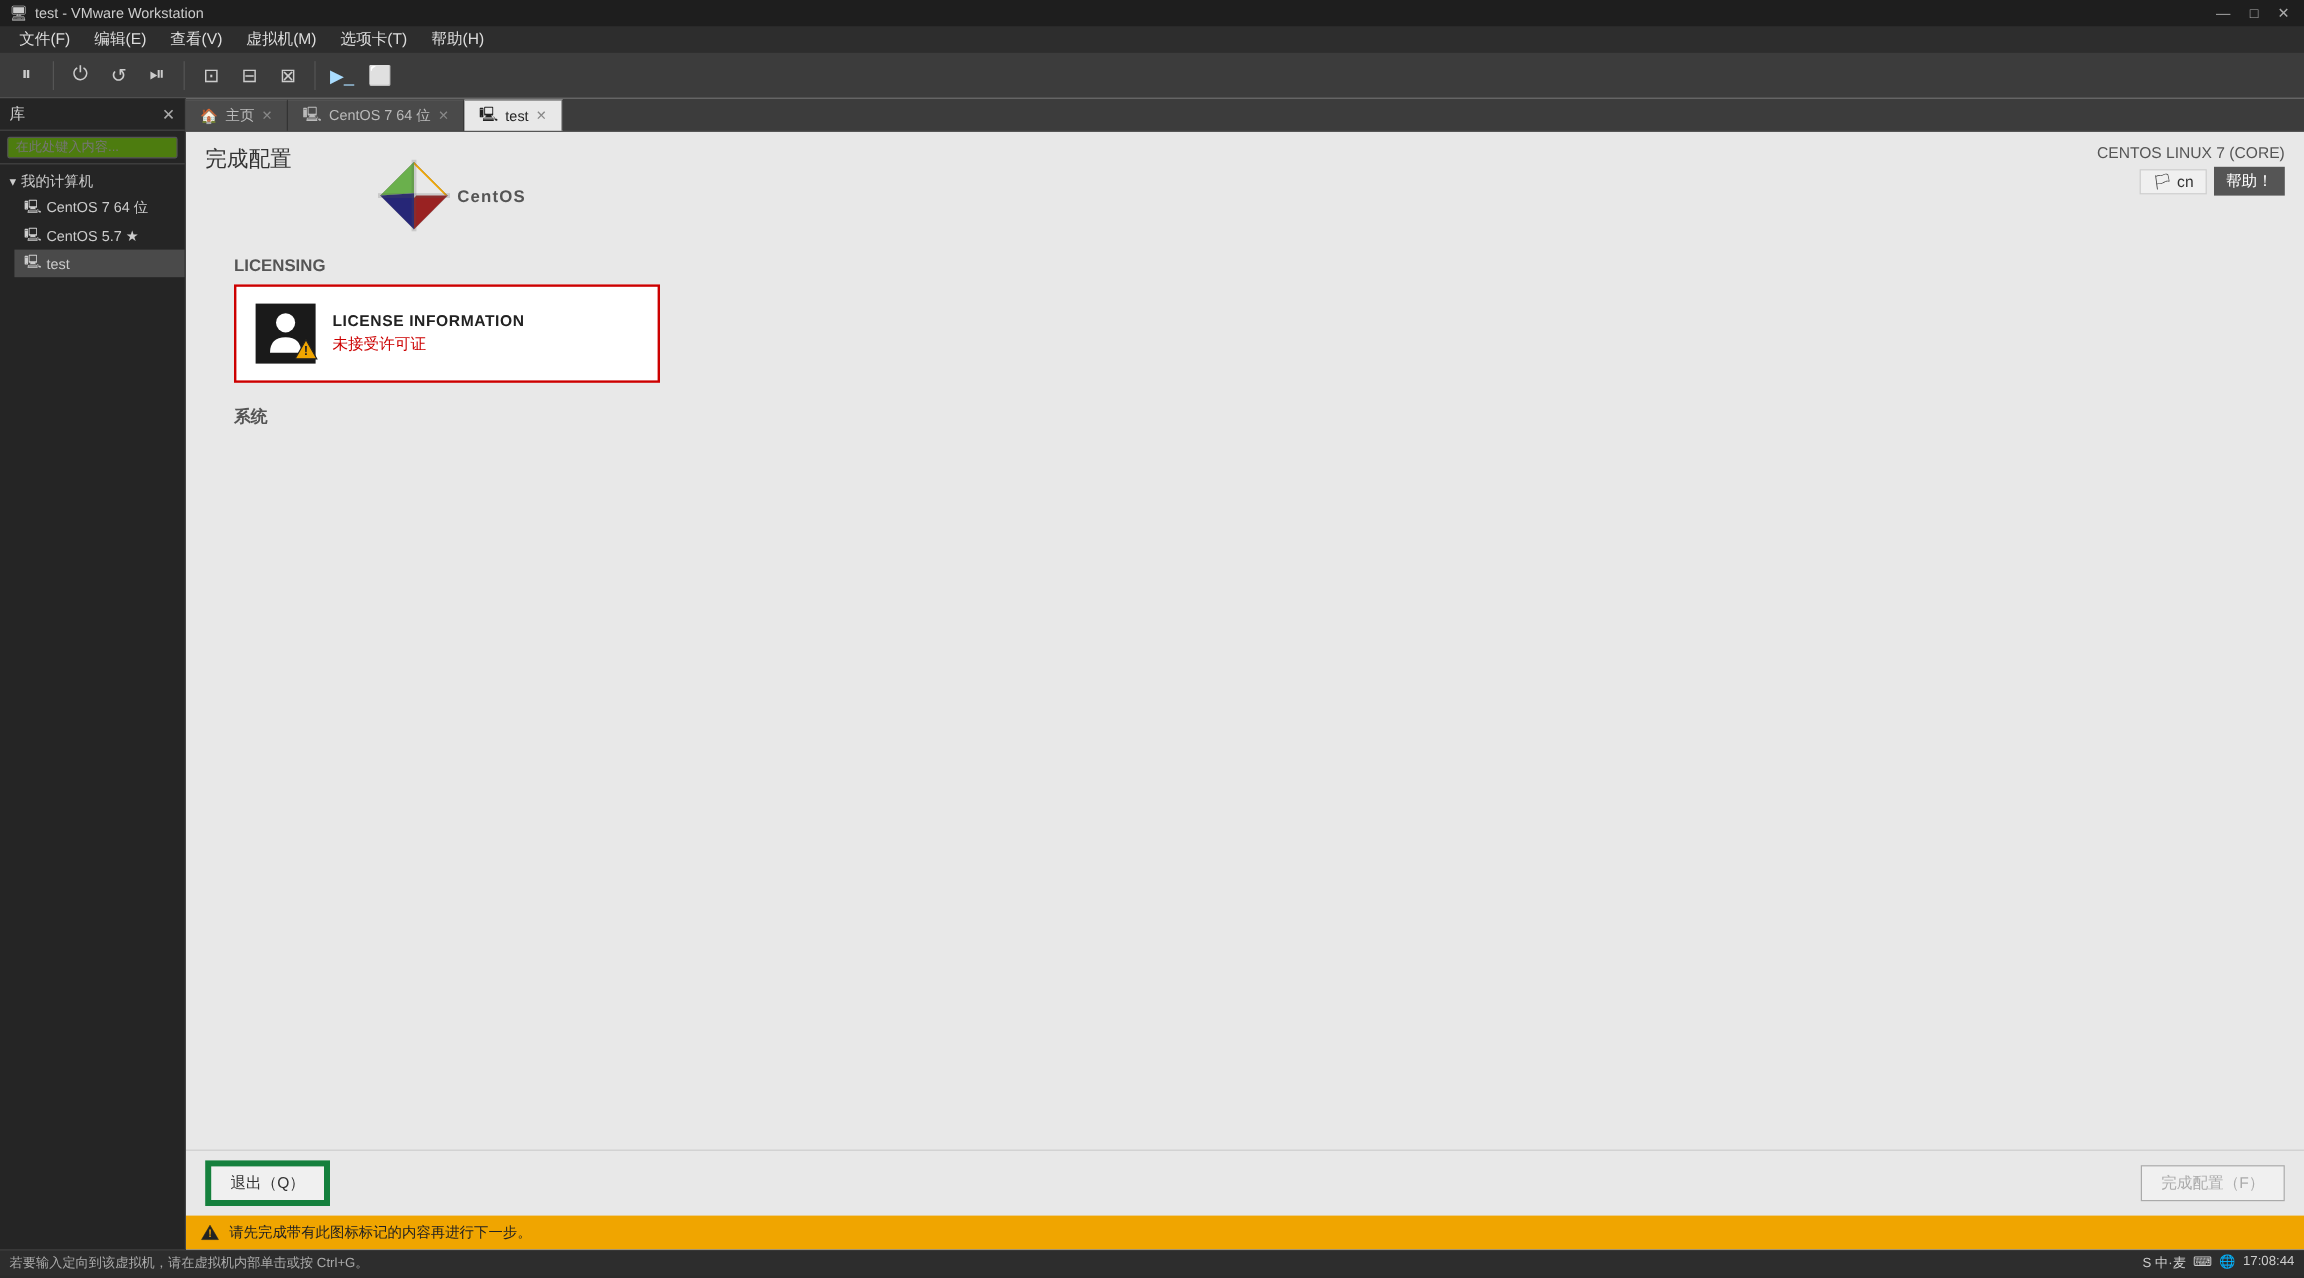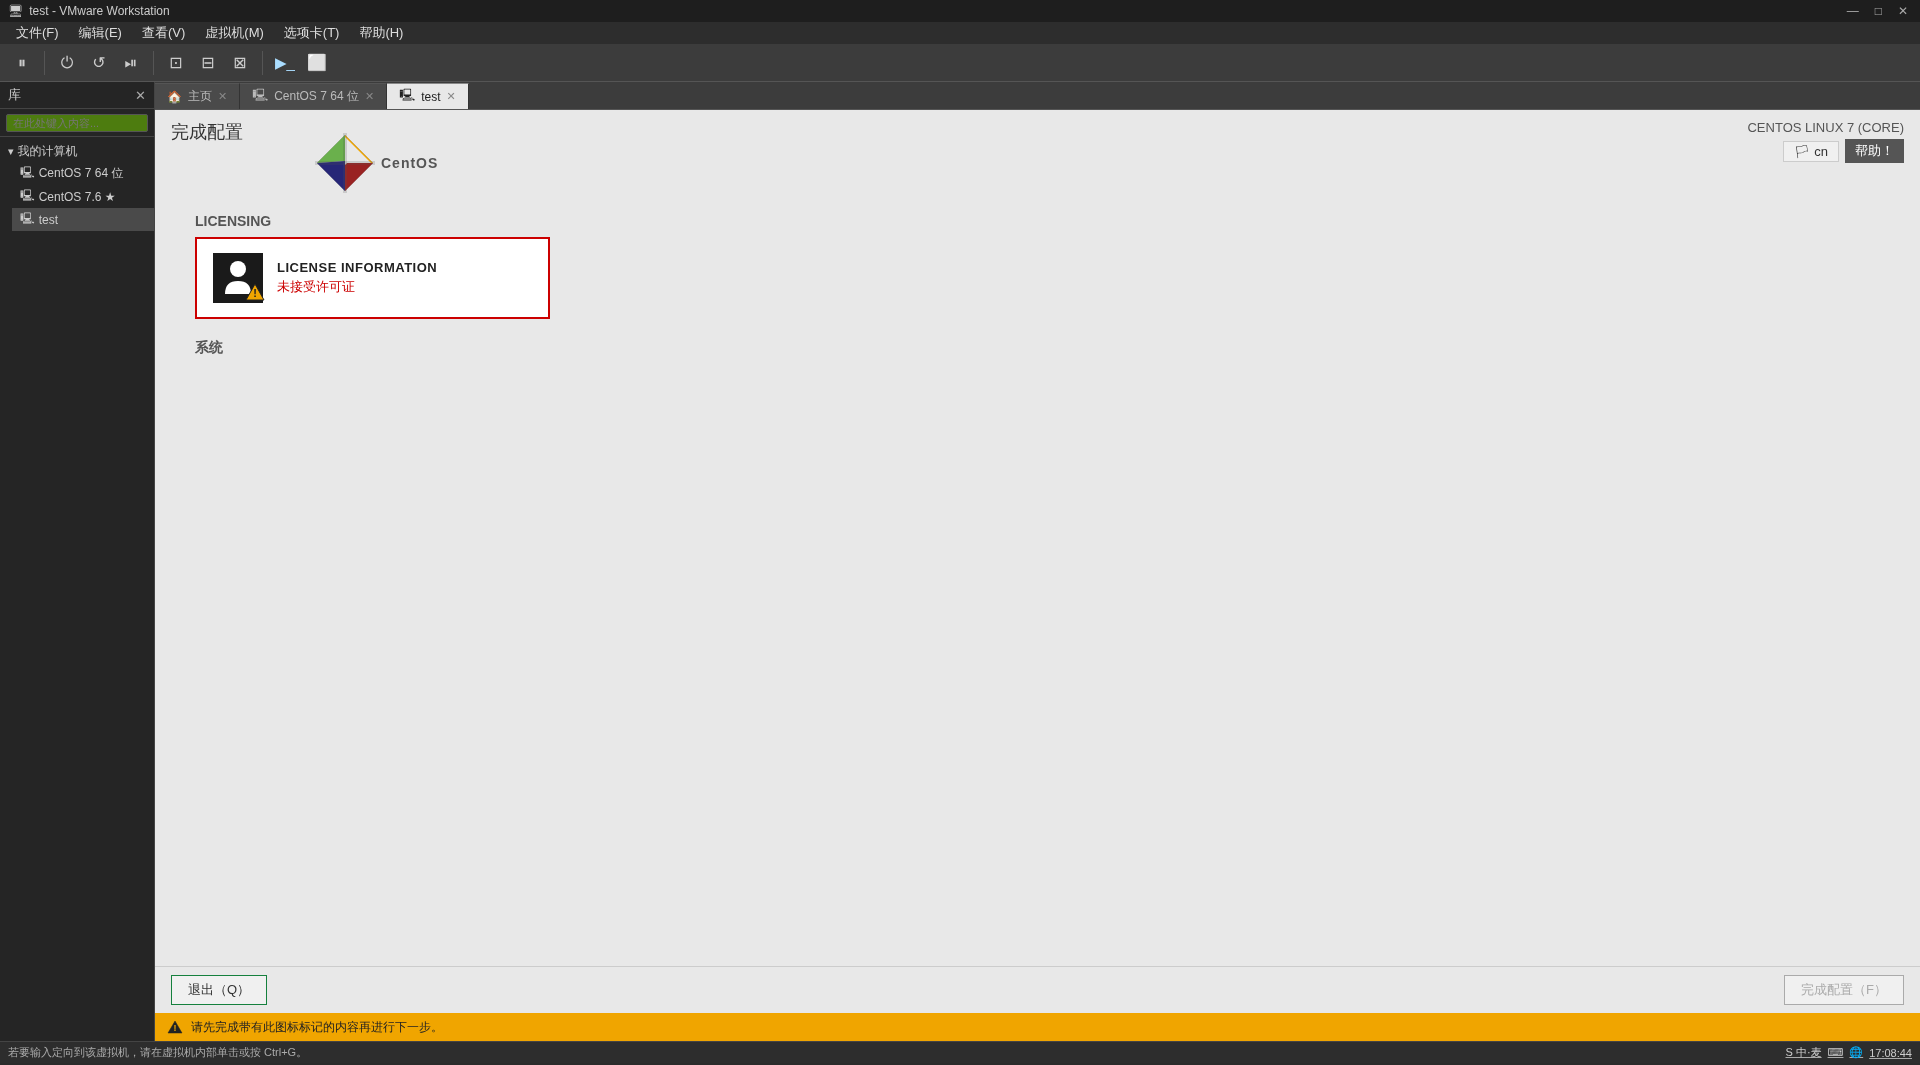--- a/index.html
+++ b/index.html
@@ -356,21 +356,21 @@
       display: flex;
       justify-content: space-between;
       align-items: center;
       padding: 8px 16px;
       border-top: 1px solid #ccc;
       background: #e8e8e8;
     }
 
     #quit-btn {
       background: #f0f0f0;
-      border: 1px solid #15803d;
+      border: 5px solid #15803d;
       padding: 5px 16px;
       font-size: 13px;
       cursor: pointer;
       color: #333;
     }
 
     #finish-btn {
       background: #f0f0f0;
       border: 1px solid #aaa;
       padding: 5px 16px;
@@ -399,23 +399,22 @@
       align-items: center;
       justify-content: space-between;
       padding: 0 8px;
       color: #aaa;
       font-size: 11px;
       border-top: 1px solid #444;
     }
 
     #statusbar-right {
       display: flex;
-      align-items: center;
+      align-items: flex-start;
       gap: 6px;
-      text-decoration: underline;
     }
   </style>
 </head>
 <body>
 
 <div id="titlebar">
   <div id="titlebar-left">
     <span>🖥</span>
     <span>test - VMware Workstation</span>
   </div>
@@ -464,21 +463,21 @@
       <div class="tree-item">
         <span class="tree-icon">▾</span>
         <span>我的计算机</span>
       </div>
       <div class="tree-item tree-indent">
         <span class="tree-icon">🖳</span>
         <span>CentOS 7 64 位</span>
       </div>
       <div class="tree-item tree-indent">
         <span class="tree-icon">🖳</span>
-        <span>CentOS 7.6 ★</span>
+        <span>CentOS 5.7 ★</span>
       </div>
       <div class="tree-item tree-indent selected">
         <span class="tree-icon">🖳</span>
         <span>test</span>
       </div>
     </div>
   </div>
 
   <div id="content-area">
 

